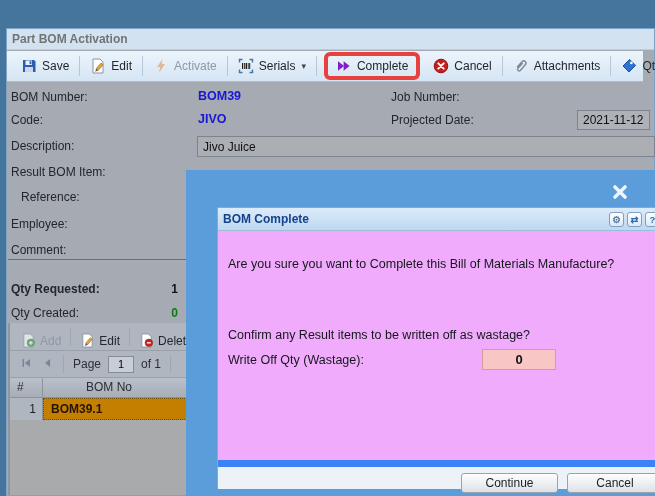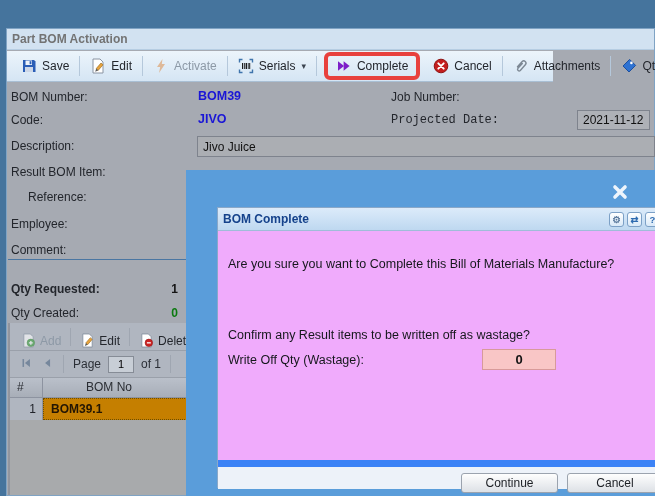--- a/index.html
+++ b/index.html
@@ -12,21 +12,21 @@
   .abs { position:absolute; }
 
   
   .panel { left:6px; top:28px; width:649px; height:468px; background:#a6aab2; border:1px solid #7fa3c4; }
   .panel-header {
     left:7px; top:29px; width:647px; height:21px; background:#d2e2f1;
     border-bottom:1px solid #b6cde2; color:#737373; font-weight:bold;
     line-height:21px; padding-left:5px;
   }
   .toolbar {
-    left:7px; top:51px; width:546px; height:31px;
+    left:7px; top:51px; width:636px; height:31px;
     background:linear-gradient(#ecf4fb,#d5e5f4); border-bottom:1px solid #a9bfd4;
     display:flex; align-items:center; padding-left:6px; overflow:visible; white-space:nowrap;
   }
   .tb-item { display:flex; align-items:center; gap:5px; padding:0 8px; cursor:default; }
   .tb-sep { width:1px; height:20px; background:#b5c8db; margin:0 2px; flex:none; }
   .disabled { color:#8d99a6; }
   .disabled svg { opacity:.62; }
   .red-box { border:4px solid #e8413d; border-radius:6px; margin:0 5px; padding:2px 3px; }
   .caret { font-size:9px; color:#3c4450; margin-left:1px; }
   .icon16 { width:16px; height:16px; flex:none; display:block; }
@@ -184,28 +184,28 @@
     </div>
 
   </div>
 
   <div class="flabel" style="left:11px; top:90px;">BOM Number:</div>
   <div class="fvalue-blue" style="left:198px; top:89px;">BOM39</div>
   <div class="flabel" style="left:391px; top:90px;">Job Number:</div>
 
   <div class="flabel" style="left:11px; top:113px;">Code:</div>
   <div class="fvalue-blue" style="left:198px; top:112px;">JIVO</div>
-  <div class="flabel" style="left:391px; top:113px;font-family:Liberation Mono, monospace;">Projected Date:</div>
+  <div class="flabel" style="left:391px; top:113px;">Projected Date:</div>
   <input class="field" style="left: 577px; top: 110px; width: 73px; height: 20px;" value="2021-11-12">
 
   <div class="flabel" style="left:11px; top:139px;">Description:</div>
   <input class="field" style="left: 197px; top: 136px; width: 458px; height: 21px; background: rgb(171, 174, 179);" value="Jivo Juice">
 
   <div class="flabel" style="left:11px; top:165px;">Result BOM Item:</div>
-  <div class="flabel" style="left:28px; top:190px;">Reference:</div>
+  <div class="flabel" style="left:21px; top:190px;">Reference:</div>
   <div class="flabel" style="left:11px; top:217px;">Employee:</div>
   <div class="flabel" style="left:11px; top:243px;">Comment:</div>
 
   <div class="abs hline"></div>
 
   <div class="flabel" style="left:11px; top:282px;font-weight:bold;">Qty Requested:</div>
   <div class="qty-val" style="left:156px; top:282px;">1</div>
   <div class="flabel" style="left:11px; top:306px;">Qty Created:</div>
   <div class="qty-val" style="left:156px; top:306px; color:#0c7a10;">0</div>
 

